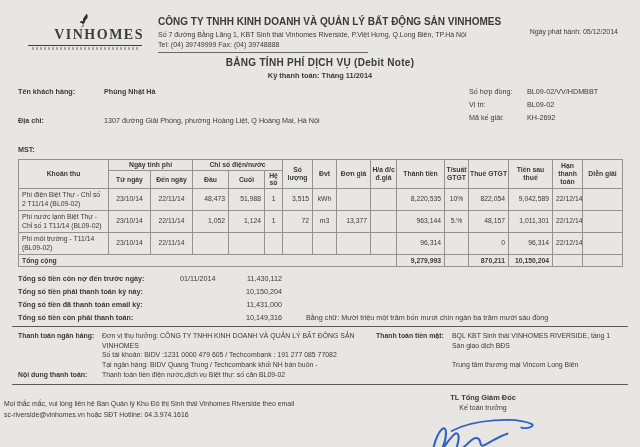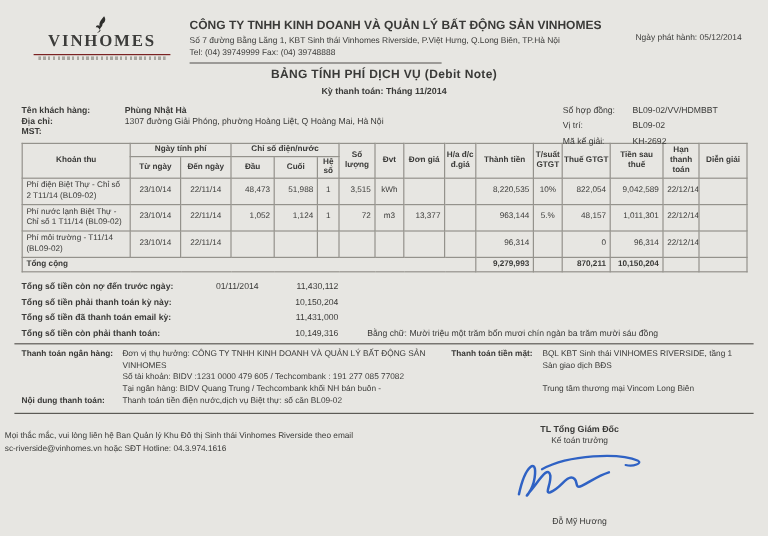--- a/index.html
+++ b/index.html
@@ -3,36 +3,36 @@
 <meta charset="utf-8">
 <style>
   html,body{margin:0;padding:0;background:#9a9a98;}
   .page{
     width:640px;height:447px;margin:0 auto;position:relative;overflow:hidden;
     background:#e7e6e2;color:#3a3a38;
     font-family:"Liberation Sans", sans-serif;
   }
   
   .top-row{display:flex;padding:9px 18px 0 26px;}
-  .logo-block{width:118px;text-align:center;padding-top:4px;}
+  .logo-block{width:118px;text-align:right;padding-top:4px;}
   .logo-bird{display:block;margin:0 auto -1px;}
   .logo-word{font-family:"Liberation Serif", serif;font-size:14px;letter-spacing:1.5px;color:#3c3c3a;font-weight:bold;}
   .logo-rule{height:1px;background:#7a2222;margin:2px 2px 1px;}
   .logo-tag{height:3px;margin:0 6px;background:repeating-linear-gradient(90deg,#a8a6a0 0 2px,transparent 2px 4px);}
   .company-block{margin-left:14px;font-size:7px;line-height:1.45;padding-top:6px;}
   .company-name{font-size:10px;font-weight:bold;}
   .company-tel{display:inline-block;border-bottom:1px solid #6b6965;padding-bottom:2px;min-width:210px;}
   .issue-date{position:absolute;top:28px;right:22px;font-size:7px;}
   
   .title-block{text-align:center;margin-top:4px;}
   .doc-title{font-size:10px;font-weight:bold;letter-spacing:.3px;}
   .doc-period{font-size:7.4px;font-weight:bold;margin-top:3px;}
   
   .info-row{position:relative;padding:7px 18px 2px;font-size:7.2px;}
-  .info-grid{display:grid;grid-template-columns:86px 330px;row-gap:0;}
+  .info-grid{display:grid;grid-template-columns:86px 330px;row-gap:20px;}
   .ig-label{font-weight:bold;}
   .cust-name{font-weight:bold;}
   .info-right{position:absolute;top:7px;left:469px;display:grid;grid-template-columns:58px 1fr;row-gap:4px;width:175px;}
   
   table.fee{border-collapse:collapse;table-layout:fixed;width:604px;margin:3px 18px 2px;font-size:6.8px;}
   .fee th,.fee td{border:1px solid #94928c;padding:1px 3px;overflow:hidden;vertical-align:middle;}
   .fee thead th{font-weight:bold;text-align:center;padding:1px 1px;line-height:1.15;}
   .fee tbody td{border-top:1px dashed #aeaca6;padding:2px 3px;line-height:1.25;}
   .fee tbody tr:first-child td{border-top:1px solid #94928c;}
   .fee tr.total td{border-top:1px solid #94928c;font-weight:bold;padding:2px 3px;}

